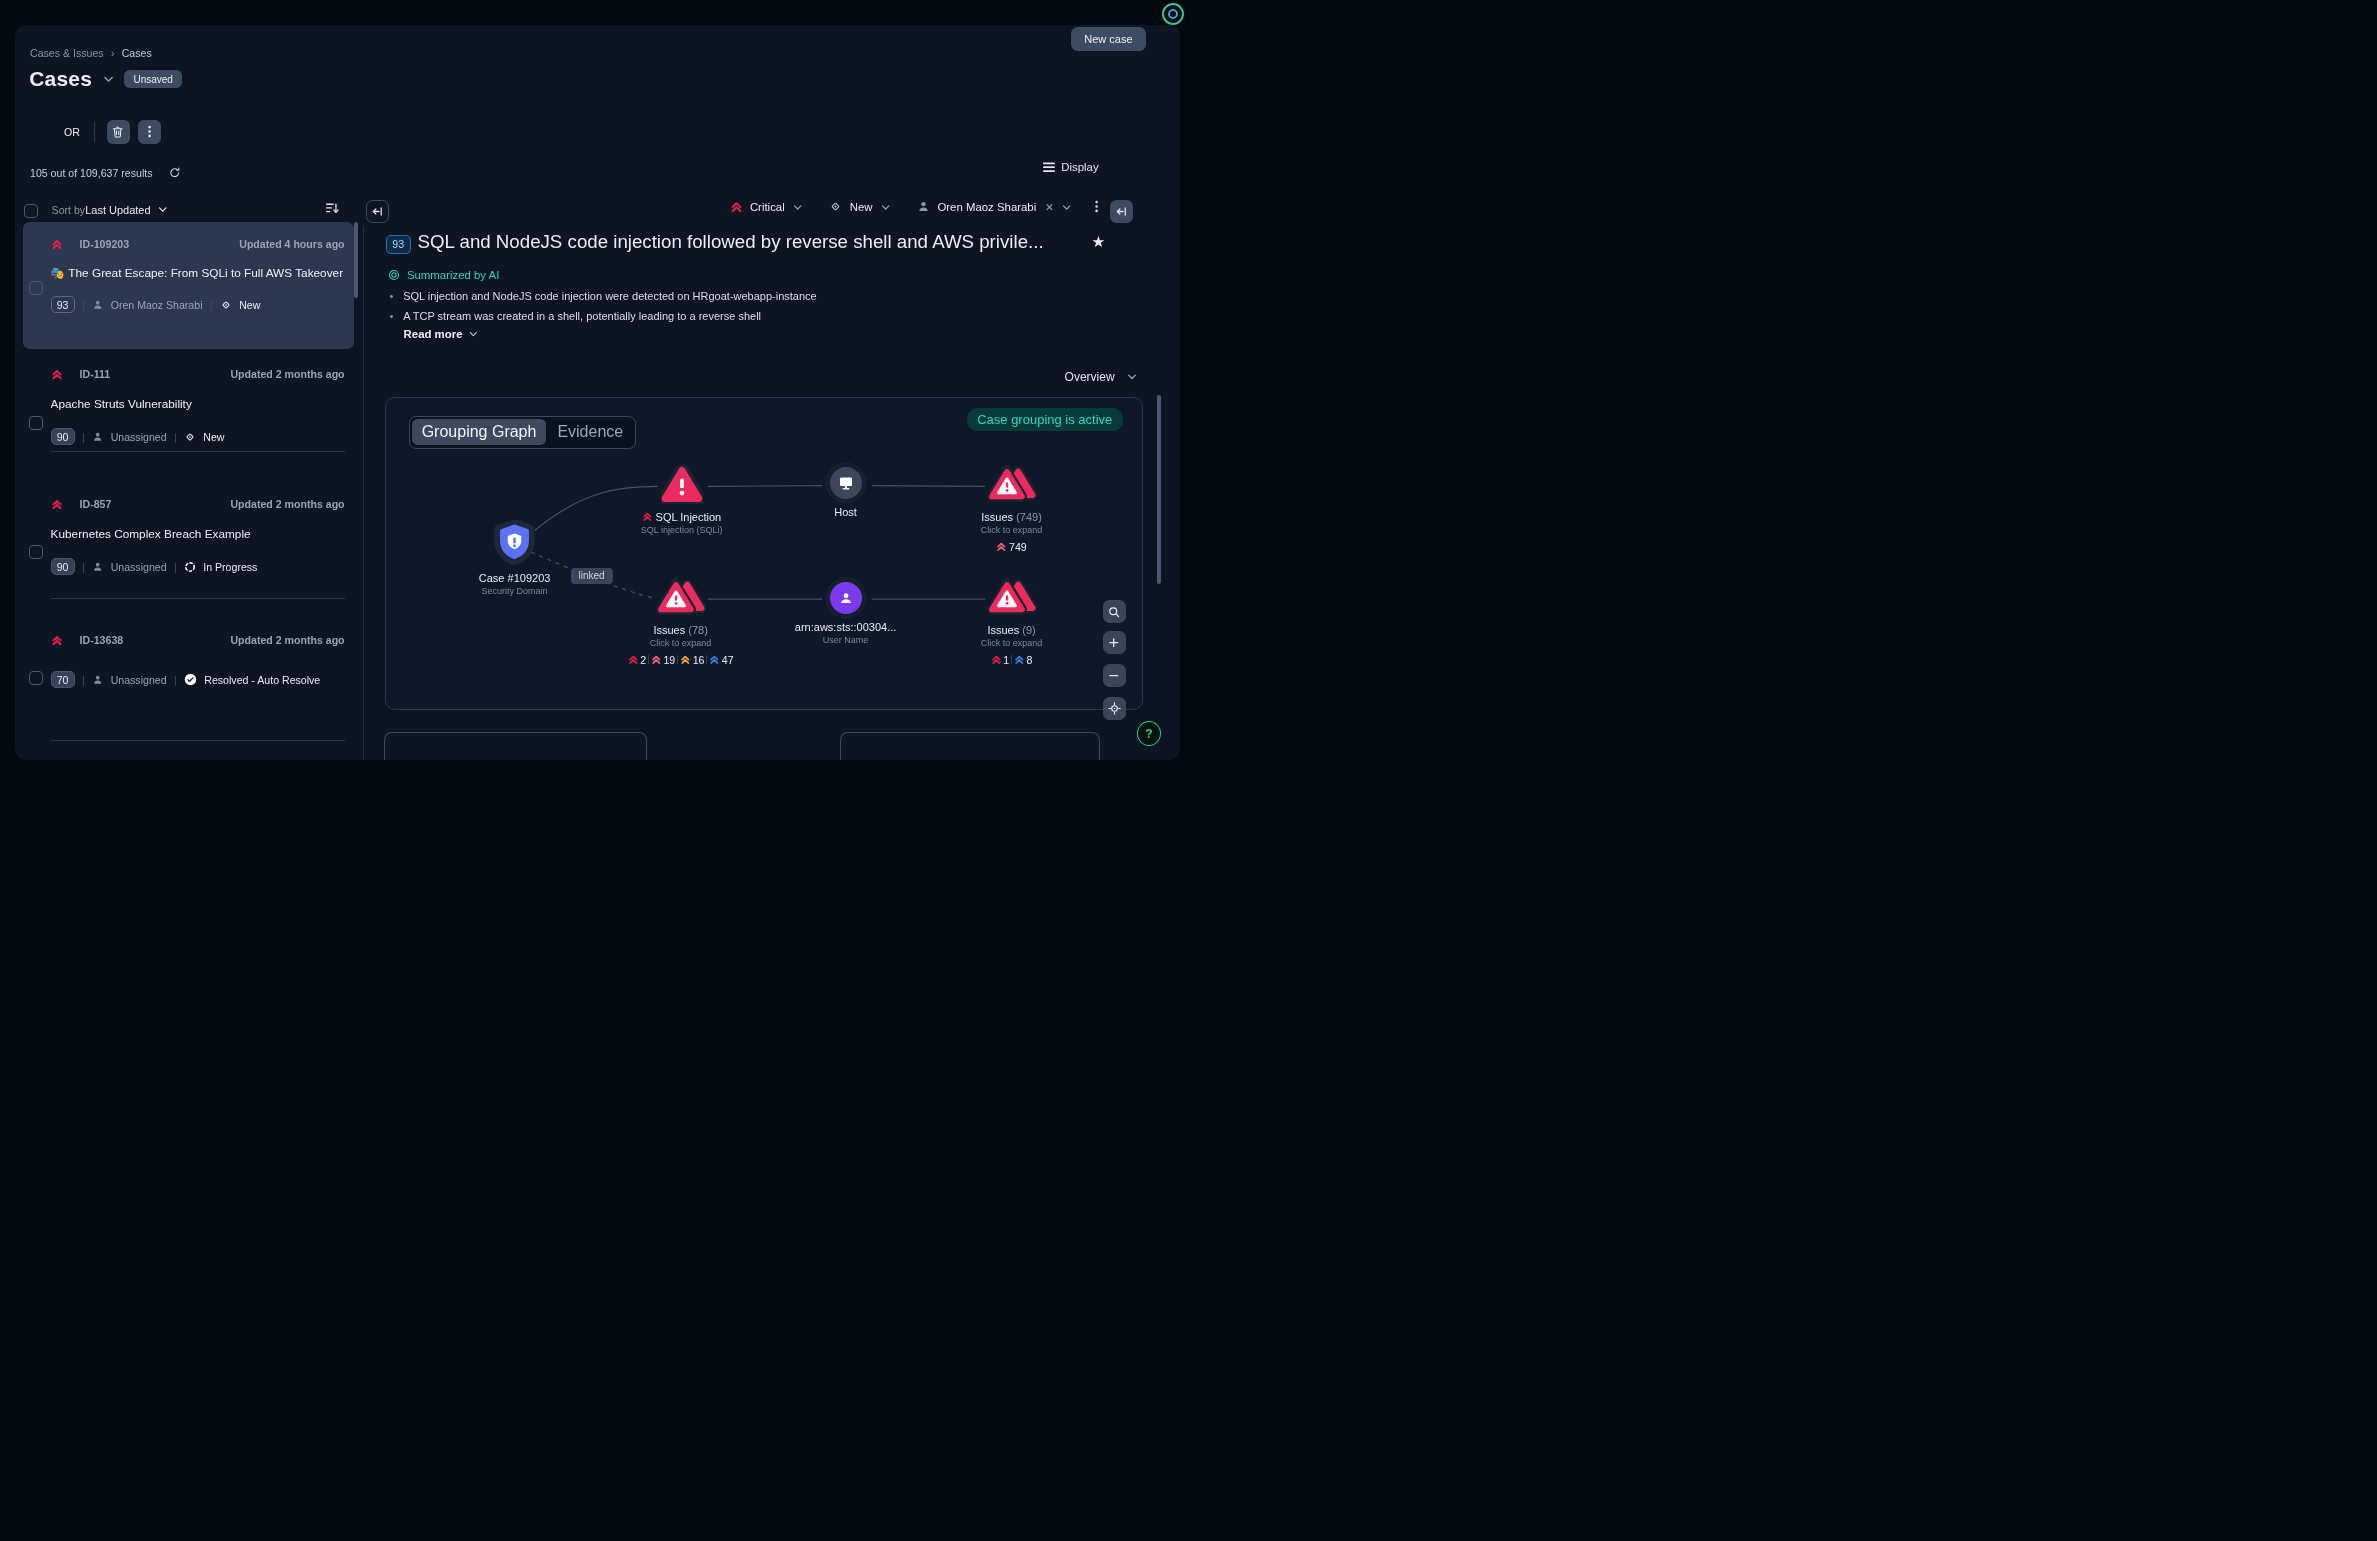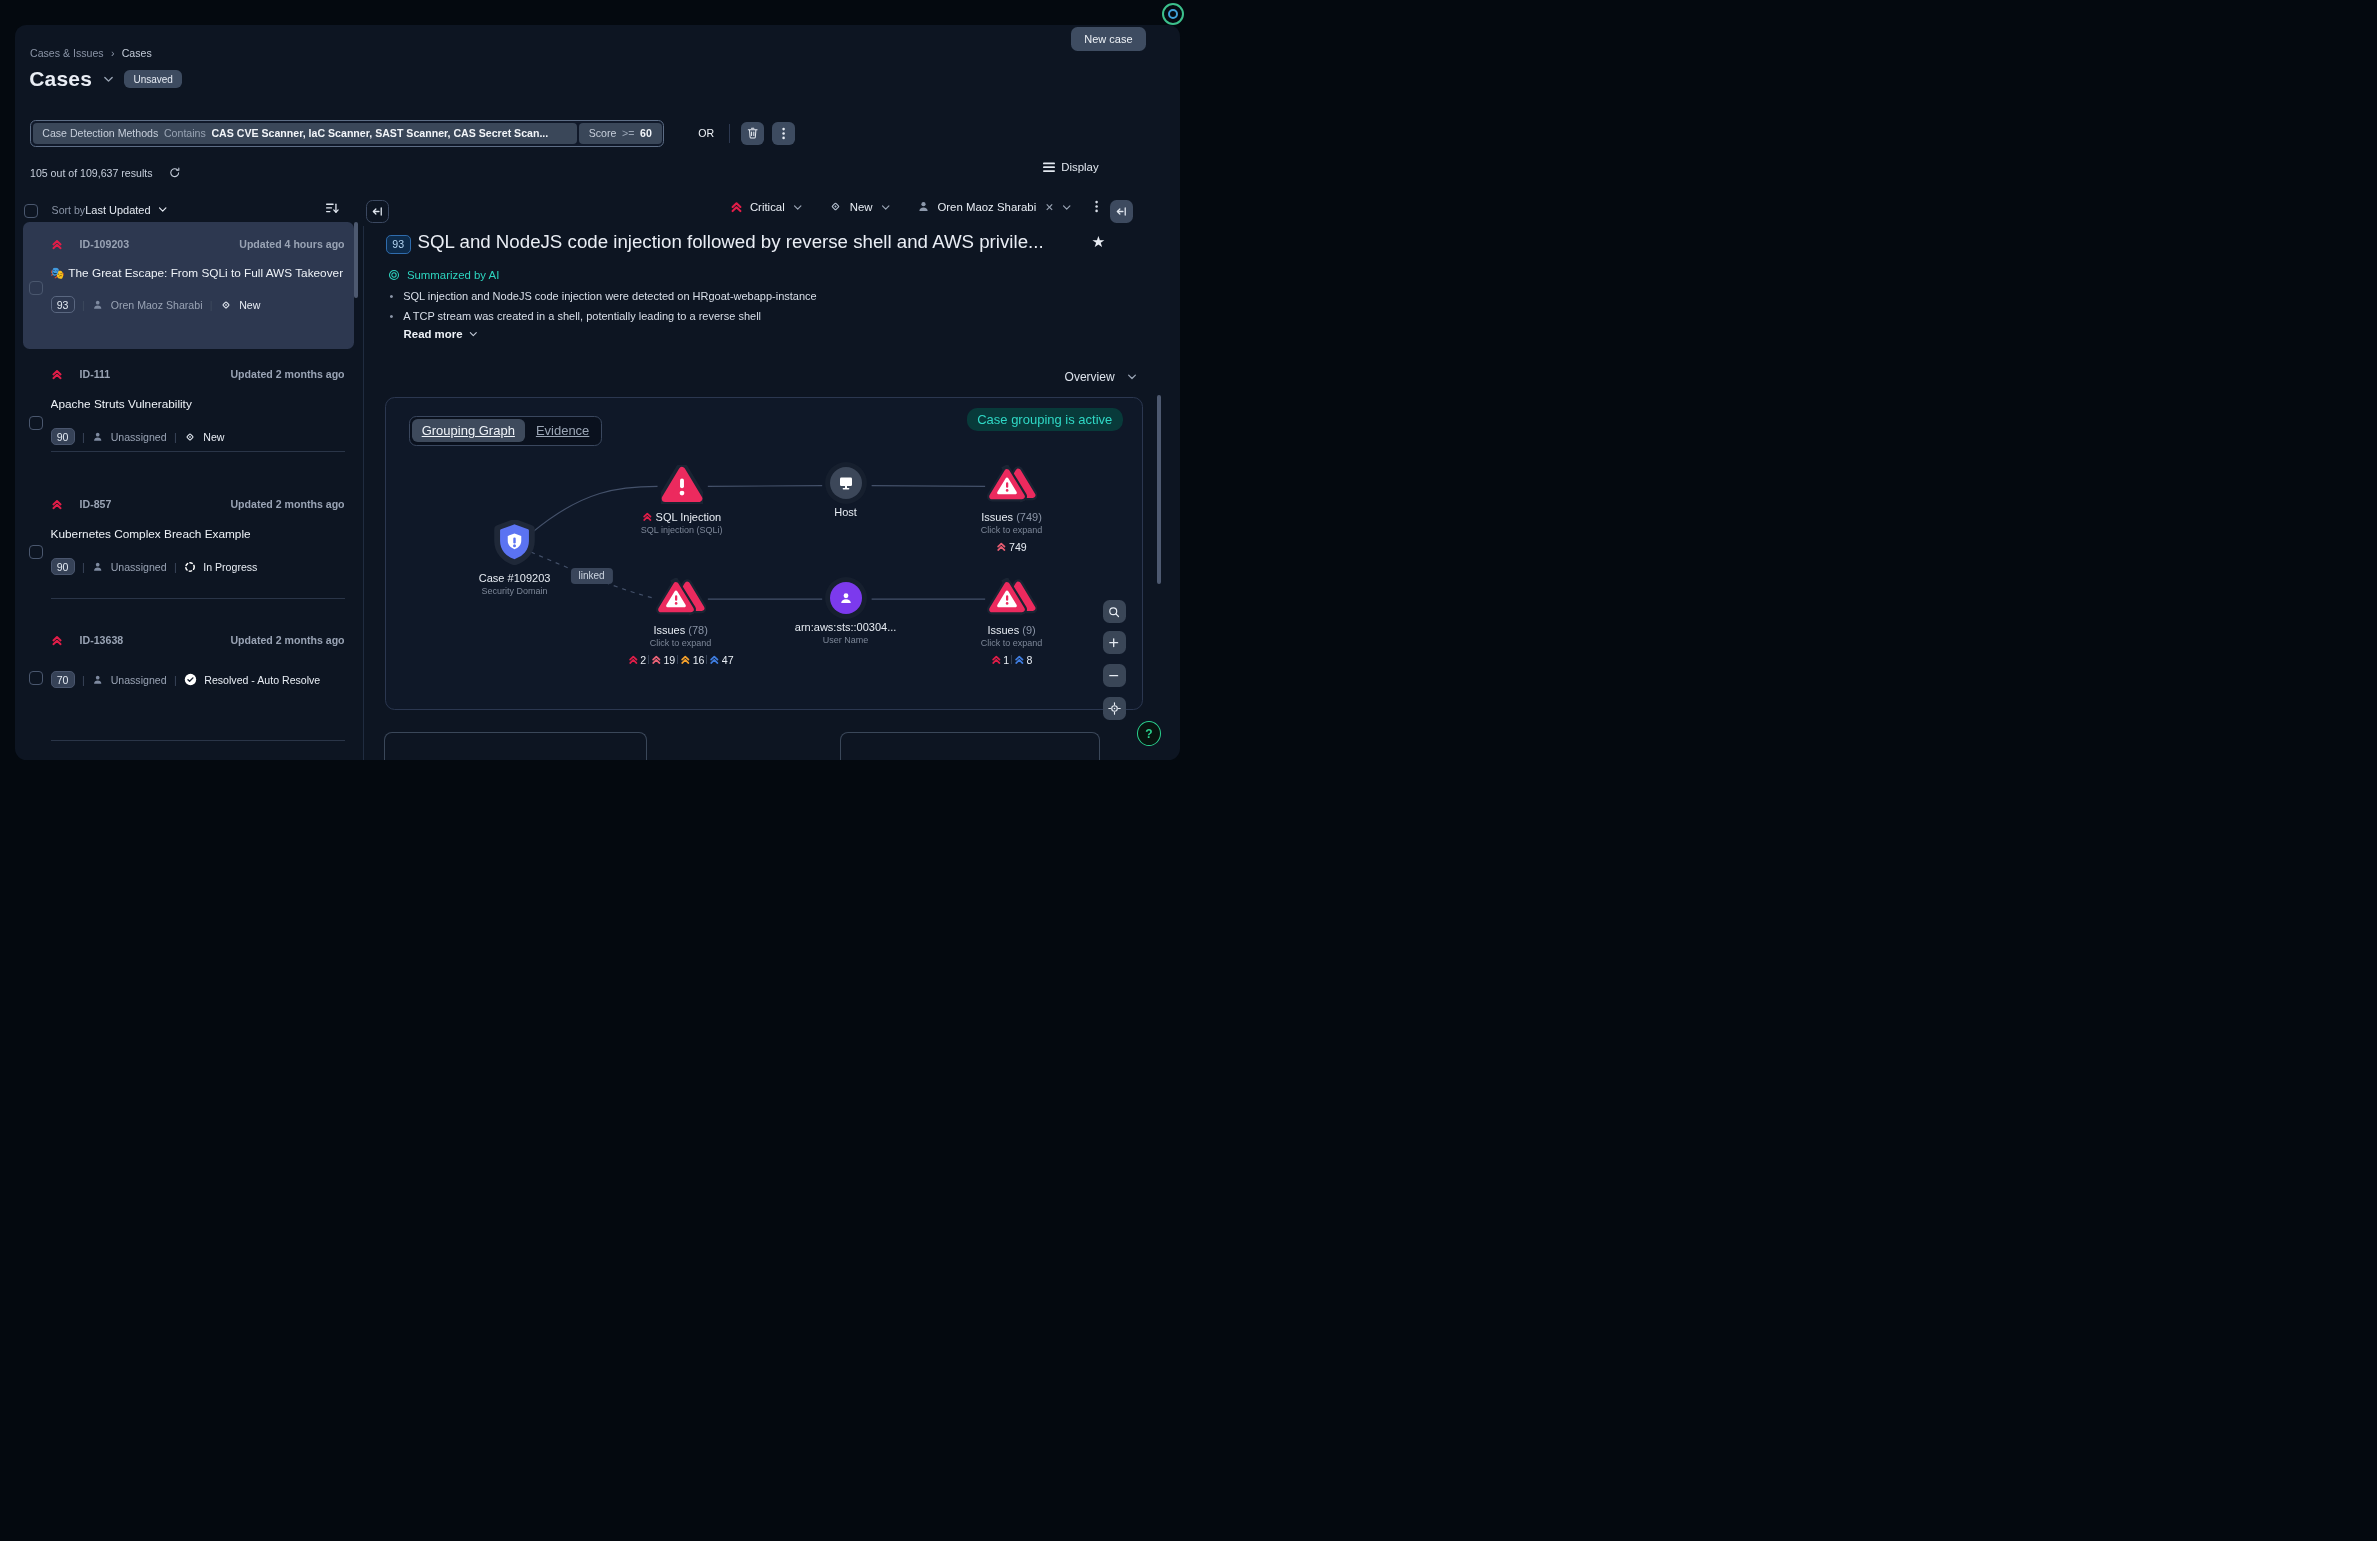--- a/index.html
+++ b/index.html
@@ -85,21 +85,21 @@
               display:flex; gap:5.7px; align-items:center; background:none; border:none; cursor:pointer; }
 
   .overview-sel { position:absolute; left:1050px; top:345px; display:flex; gap:11.4px; align-items:center;
                   font-size:12px; color:#dde3ec; cursor:pointer; }
 
   
   .graph-panel { position:absolute; left:370px; top:372px; width:758px; height:313px; border:0.8px solid #2b3750;
                  border-radius:9.7px; background:#0f1828; }
   .tabs { position:absolute; left:23px; top:18px; display:flex; padding:2.4px; gap:1.6px; background:#0a111e;
           border:0.8px solid #3a475e; border-radius:7.3px; }
-  .tab { font-size:13px; padding:4px 9.7px; border-radius:5.7px; color:#9ba6b6; cursor:pointer; border:none; background:none;text-decoration:underline; }
+  .tab { font-size:16px; padding:4px 9.7px; border-radius:5.7px; color:#9ba6b6; cursor:pointer; border:none; background:none; }
   .tab.active { background:#3e4a5c; color:#f0f4f9; }
   .grouping-badge { position:absolute; right:18.7px; top:10px; background:#083a3a; color:#2fd8c5; font-size:13px;
                     padding:4px 10.6px; border-radius:10.6px; }
 
   .edges { position:absolute; inset:0; pointer-events:none; }
   .gnode { position:absolute; transform:translate(-50%,0); text-align:center; width:154px; }
   .gnode .nicon { display:flex; justify-content:center; margin-bottom:6.5px; }
   .gname { font-size:11px; color:#e7ecf3; white-space:nowrap; }
   .gname .count { color:#8a94a6; }
   .gsub { font-size:9px; color:#7d8798; margin-top:2.4px; white-space:nowrap; }
@@ -170,32 +170,20 @@
     <div class="page-title-row">
       <span class="page-title">Cases</span>
       <svg width="13" height="13" viewBox="0 0 16 16" style="color:#9aa5b5">
           <use href="#i-chev"></use>
         </svg>
       <span class="badge-unsaved">Unsaved</span>
     </div>
     <button class="btn-newcase">New case</button>
 
     <div class="filter-wrap">
-      <div class="filter-group">
-        <div class="filter-seg" style="width:544px">
-          <span>Case Detection Methods</span>
-          <span class="op">Contains</span>
-          <b style="overflow:hidden;white-space:nowrap">CAS CVE Scanner, IaC Scanner, SAST Scanner, CAS Secret Scan...</b>
-        </div>
-        <div class="filter-seg">
-          <span>Score</span>
-          <span class="op">&gt;=</span>
-          <b>60</b>
-        </div>
-      </div>
       <span class="or-label">OR</span>
       <span class="vsep"></span>
       <button class="icon-btn">
         <svg width="11.4" height="12" viewBox="0 0 14 15">
             <path d="M1.5 3.5h11M5.5 1.5h3M3 3.5l.7 9a1.4 1.4 0 0 0 1.4 1.3h3.8a1.4 1.4 0 0 0 1.4-1.3l.7-9M5.6 6.3v4.4M8.4 6.3v4.4" fill="none" stroke="#e7ecf3" stroke-width="1.3" stroke-linecap="round"></path>
           </svg>
       </button>
       <button class="icon-btn">
         <svg width="3.2" height="13" viewBox="0 0 4 16">
             <circle cx="2" cy="2.5" r="1.6" fill="#e7ecf3"></circle>

